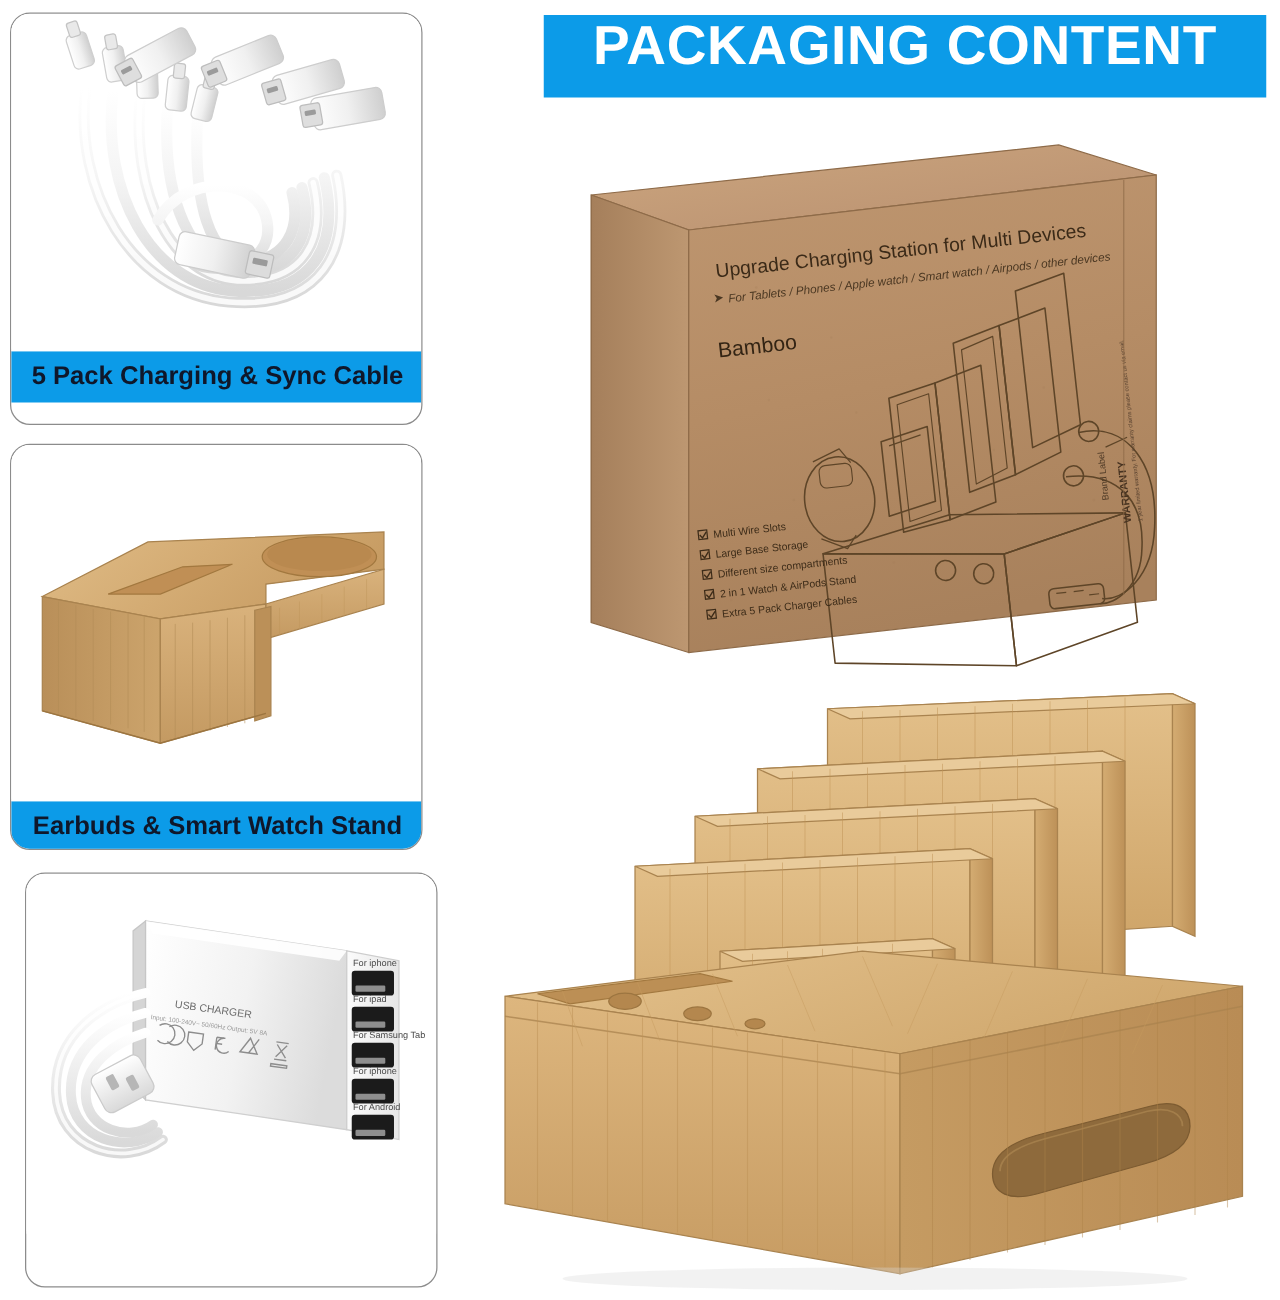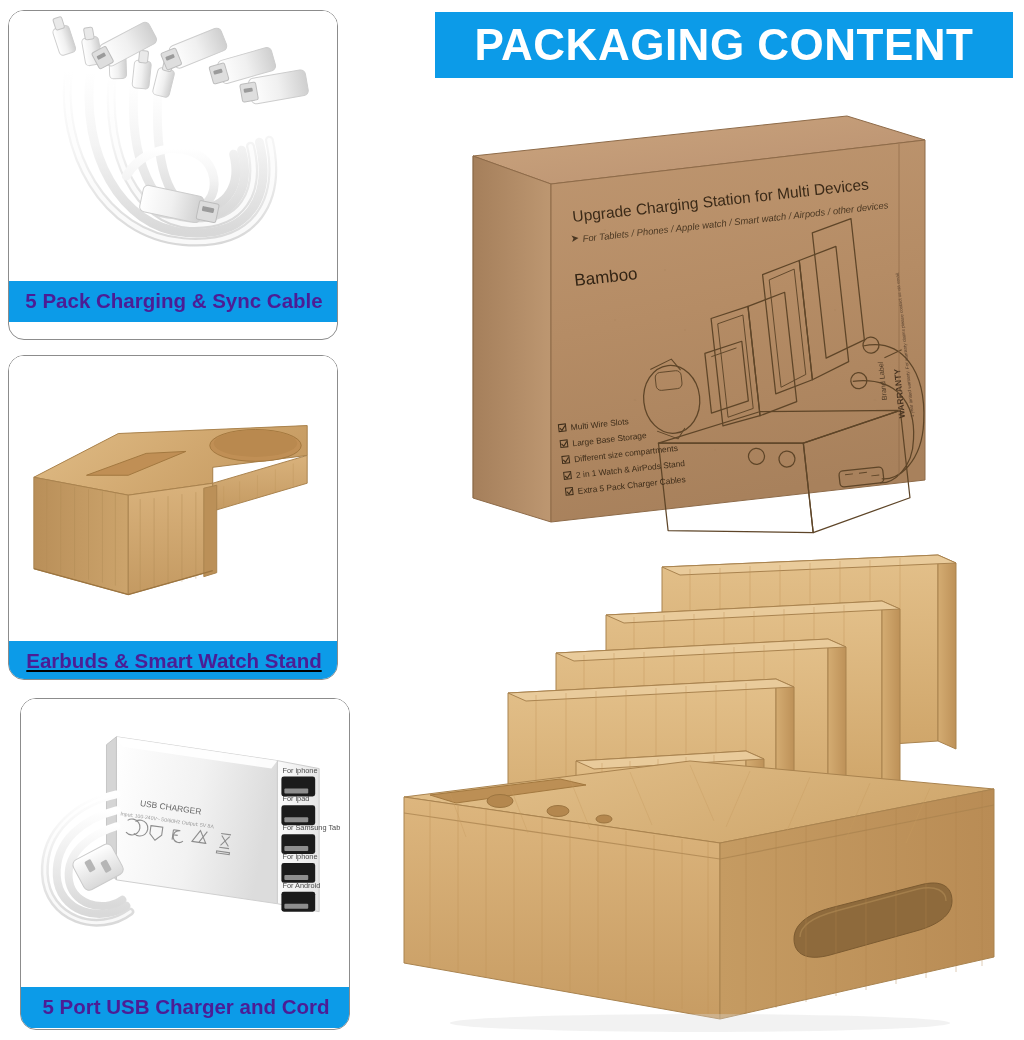--- a/index.html
+++ b/index.html
@@ -8,43 +8,43 @@
     background: #ffffff;
     font-family: "Liberation Sans", sans-serif;
     overflow: hidden;
   }
   #page { position: relative; width: 1024px; height: 1040px; background: #fff; }
 
   
   .banner {
     position: absolute; left: 435px; top: 12px; width: 578px; height: 66px;
     background: var(--blue, #0C9BE8);
-    display: flex; align-items: center; justify-content: center;
+    display: flex; align-items: flex-start; justify-content: center;
   }
   .banner-text {
     color: #fff; font-weight: bold; font-size: 44px; letter-spacing: 0.5px;
     white-space: nowrap;
   }
 
   
   .panel {
     position: absolute; left: 8px; width: 330px;
     border: 1px solid #8c8c8c; border-radius: 16px;
     background: #fff; overflow: hidden;
   }
   .panel-media { position: relative; width: 100%; background: #fff; }
   .caption {
     background: var(--blue, #0C9BE8);
-    color: #4c1d95; font-weight: bold; text-align: center;
+    color: #0f172a; font-weight: bold; text-align: center;
     font-size: 20.5px; line-height: 1.22;
     padding: 7px 6px 9px 8px;
   }
   #panel-cable  { top: 10px;  height: 330px; }
   #panel-cable .panel-media { height: 270px; }
-  #panel-stand  { top: 355px; height: 325px; text-decoration: underline; }
+  #panel-stand  { top: 355px; height: 325px; }
   #panel-stand  .panel-media { height: 285px; }
   #panel-charger{ top: 698px; height: 332px; margin-left: 12px; }
   #panel-charger .panel-media { height: 288px; }
 
   .art { position: absolute; inset: 0; }
 
   
   #box-photo  { position: absolute; left: 455px; top: 100px;  width: 500px; height: 450px; }
   #dock-photo { position: absolute; left: 390px; top: 545px;  width: 630px; height: 490px; }
 
@@ -296,23 +296,20 @@
         <g fill="none" stroke="#ffffff" stroke-width="3" stroke-linecap="round" opacity="0.8">
           <path d="M96 96 C 60 104, 22 130, 24 176 C 26 222, 78 238, 110 214"></path>
         </g>
 
         <g transform="rotate(-28 78 170)">
           <rect x="56" y="152" width="44" height="34" rx="6" fill="url(#cordG)" stroke="#cbcbcb"></rect>
           <rect x="68" y="158" width="7" height="12" rx="1.5" fill="#b6b6b6"></rect>
           <rect x="82" y="166" width="7" height="12" rx="1.5" fill="#b6b6b6"></rect>
         </g>
       </svg>
-    </div>
-    <div class="caption">
-      <div>5 Port USB Charger and Cord</div>
     </div>
   </div>
 
   <div id="box-photo">
     <svg viewBox="0 0 500 450" width="500" height="450">
       <defs>
         <linearGradient id="kraftFront" x1="0" y1="0" x2="0.2" y2="1">
           <stop offset="0" stop-color="#BE9670"></stop>
             <stop offset="0.5" stop-color="#B58C65"></stop>
             <stop offset="1" stop-color="#A8815C"></stop>

